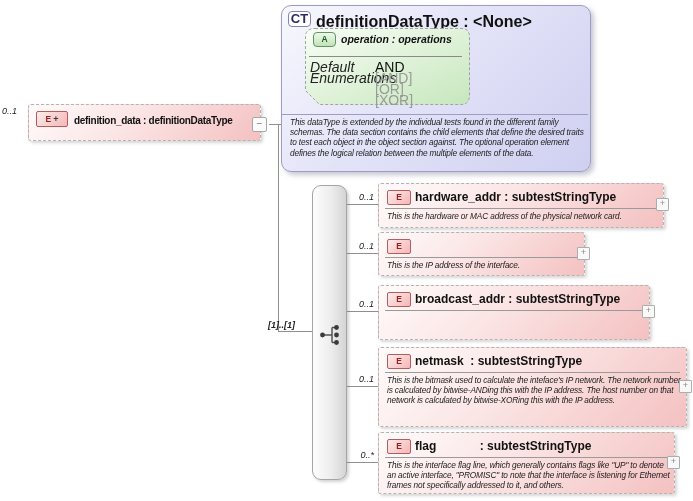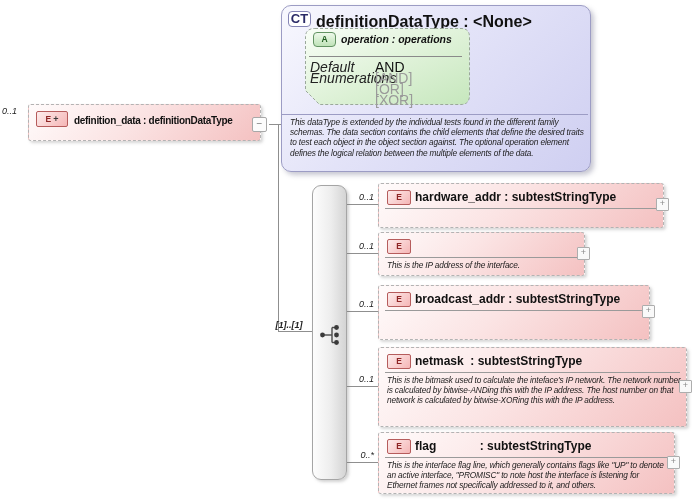--- a/index.html
+++ b/index.html
@@ -6,21 +6,21 @@
   #canvas{position:relative;width:693px;height:501px;background:#fff;overflow:hidden;
           font-family:"Liberation Sans",sans-serif;}
 
   
   .hline{position:absolute;height:1px;background:#8f8f8f;}
   .vline{position:absolute;width:1px;background:#8f8f8f;}
 
   
   .occ{position:absolute;font-size:9px;font-style:italic;color:#222;}
   .occ.r{text-align:right;}
-  .seq-occ{position:absolute;font-size:9px;font-style:italic;font-weight:bold;color:#222;text-align:center;}
+  .seq-occ{position:absolute;font-size:9px;font-style:italic;font-weight:bold;color:#222;text-align:left;}
 
   
   .ebox{position:absolute;border:1px dashed #b3b3b3;border-radius:3px;
         background:linear-gradient(135deg,#fffbfb 0%,#fbe4e4 45%,#f4c1c1 100%);
         box-shadow:2px 2px 3px rgba(140,140,140,.35);}
   .etitle{position:absolute;font-weight:bold;font-size:12px;color:#111;white-space:pre;}
   .eicon{position:absolute;width:22px;height:13px;border:1px solid #b65c5c;border-radius:2px;
          background:linear-gradient(135deg,#fdecec,#f5b6b6);color:#8d2525;font-weight:bold;
          font-size:8.5px;line-height:13px;text-align:center;}
   .sep{position:absolute;height:1px;background:#9a9a9a;}
@@ -152,20 +152,21 @@
   <div class="occ r" style="left:334px;top:192px;width:40px">0..1</div>
   <div class="occ r" style="left:334px;top:241px;width:40px">0..1</div>
   <div class="occ r" style="left:334px;top:299px;width:40px">0..1</div>
   <div class="occ r" style="left:334px;top:374px;width:40px">0..1</div>
   <div class="occ r" style="left:334px;top:450px;width:40px">0..*</div>
 
   <div class="ebox child" id="c0">
     <span class="eicon">E</span>
     <span class="etitle">hardware_addr : subtestStringType</span>
     <div class="sep"></div>
+    <div class="desc">This is the hardware or MAC address of the physical network card.</div>
   </div>
   <div class="plusbox" style="left:656px;top:198px">+</div>
 
   <div class="ebox child" id="c1">
     <span class="eicon">E</span>
     <div class="sep"></div>
     <div class="desc">This is the IP address of the interface.</div>
   </div>
   <div class="plusbox" style="left:577px;top:247px">+</div>
 
@@ -181,17 +182,17 @@
     <span class="etitle">netmask  : subtestStringType</span>
     <div class="sep"></div>
     <div class="desc">This is the bitmask used to calculate the inteface's IP network.  The network number is calculated by bitwise-ANDing this with the IP address. The host number on that network is calculated by bitwise-XORing this with the IP address.</div>
   </div>
   <div class="plusbox" style="left:679px;top:380px">+</div>
 
   <div class="ebox child" id="c4">
     <span class="eicon">E</span>
     <span class="etitle">flag             : subtestStringType</span>
     <div class="sep"></div>
-    <div class="desc">This is the interface flag line, which generally contains flags like "UP" to denote an active interface, "PROMISC" to note host the interface is listening for Ethernet frames not specifically addressed to it, and others.</div>
+    <div class="desc">This is the interface flag line, which generally contains flags like "UP" to denote an active interface, "PROMISC" to note that the interface is listening for Ethernet frames not specifically addressed to it, and others.</div>
   </div>
   <div class="plusbox" style="left:667px;top:456px">+</div>
 
 </div>
 
 </body></html>

